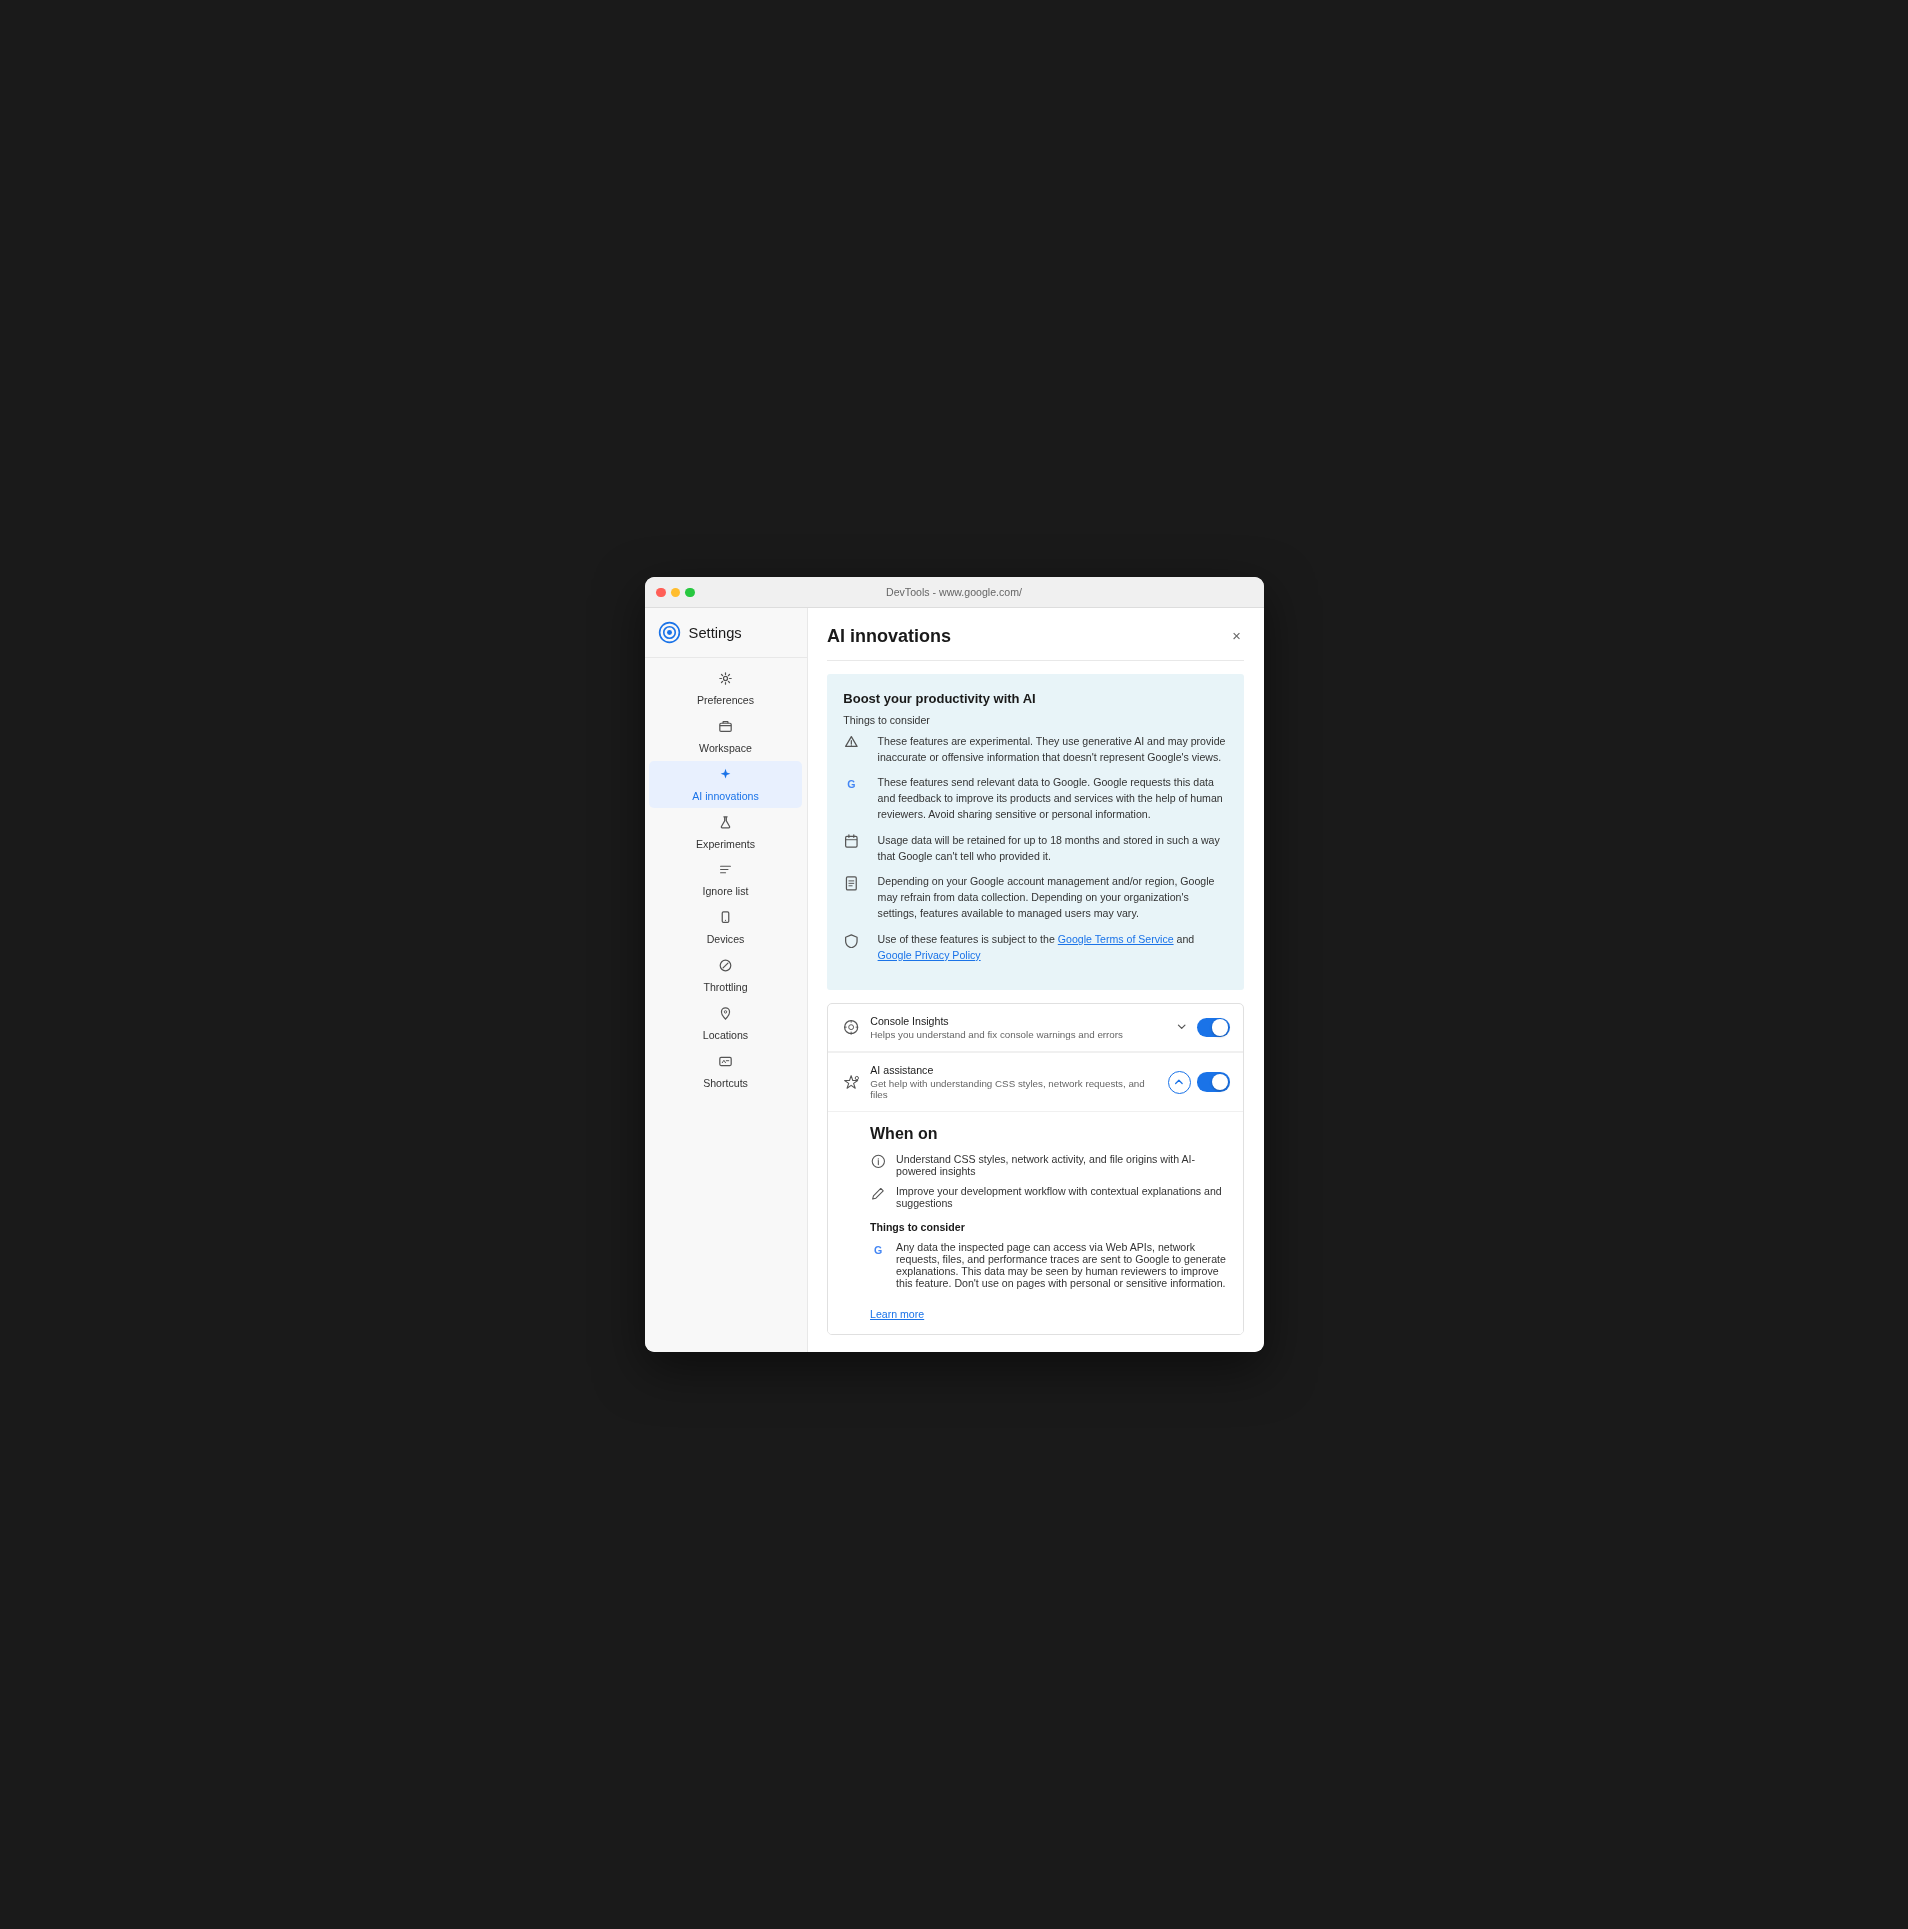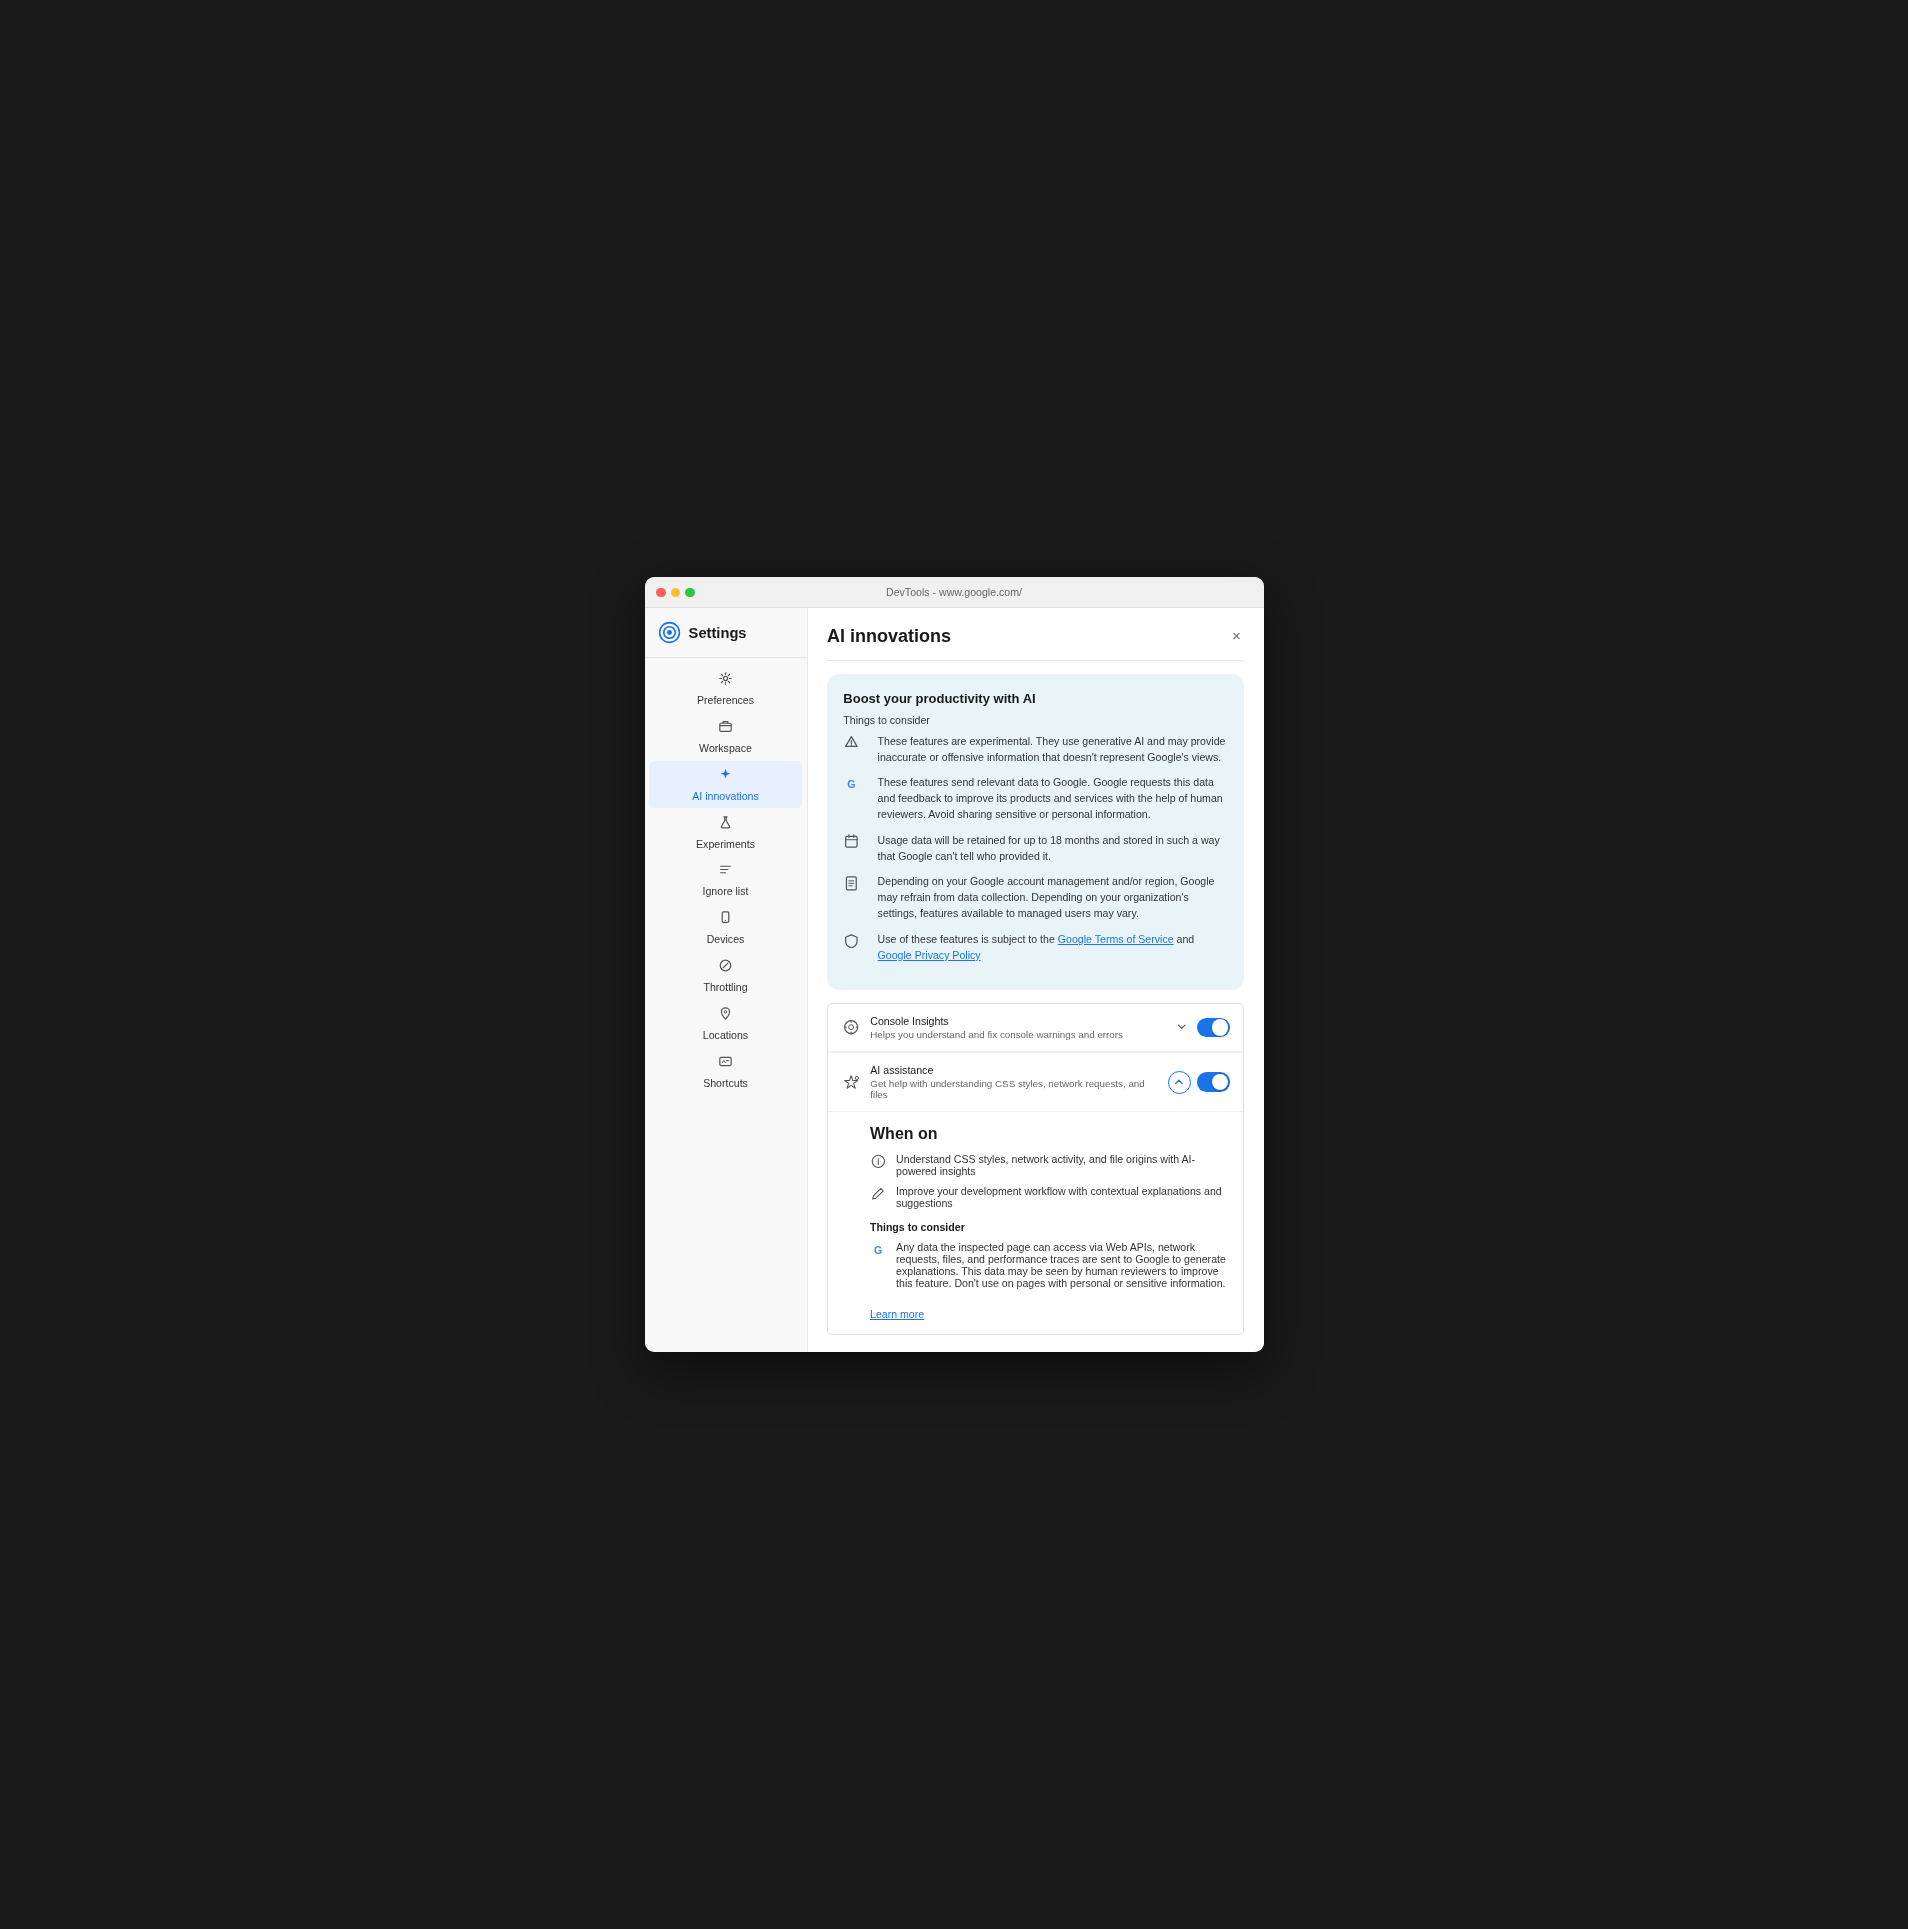--- a/index.html
+++ b/index.html
@@ -67,21 +67,21 @@
       border-bottom: 0.8px solid #e8e8e8;
       margin-bottom: 6.5px;
     }
     .settings-icon {
       width: 23px;
       height: 23px;
       color: #1a73e8;
     }
     .sidebar-title {
       font-size: 14.7px;
-      font-weight: 700;
+      font-weight: 400;
       color: #1a1a1a;
     }
     .sidebar-item {
       display: flex;
       align-items: center;
       gap: 8.1px;
       padding: 6.5px 13px;
       cursor: pointer;
       font-size: 10.6px;
       color: #333;
@@ -130,21 +130,21 @@
       background: none;
       border: none;
       cursor: pointer;
       font-size: 14.7px;
       color: #666;
       padding: 3.3px;
       border-radius: 3.3px;
     }
     .info-box {
       background: #e8f4f8;
-      border-radius: 12px;
+      border-radius: 3px;
       padding: 16.3px;
       margin-bottom: 13px;
     }
     .info-box-title {
       font-size: 13px;
       font-weight: 600;
       color: #1a1a1a;
       margin-bottom: 8.1px;
     }
     .info-box-subtitle {

